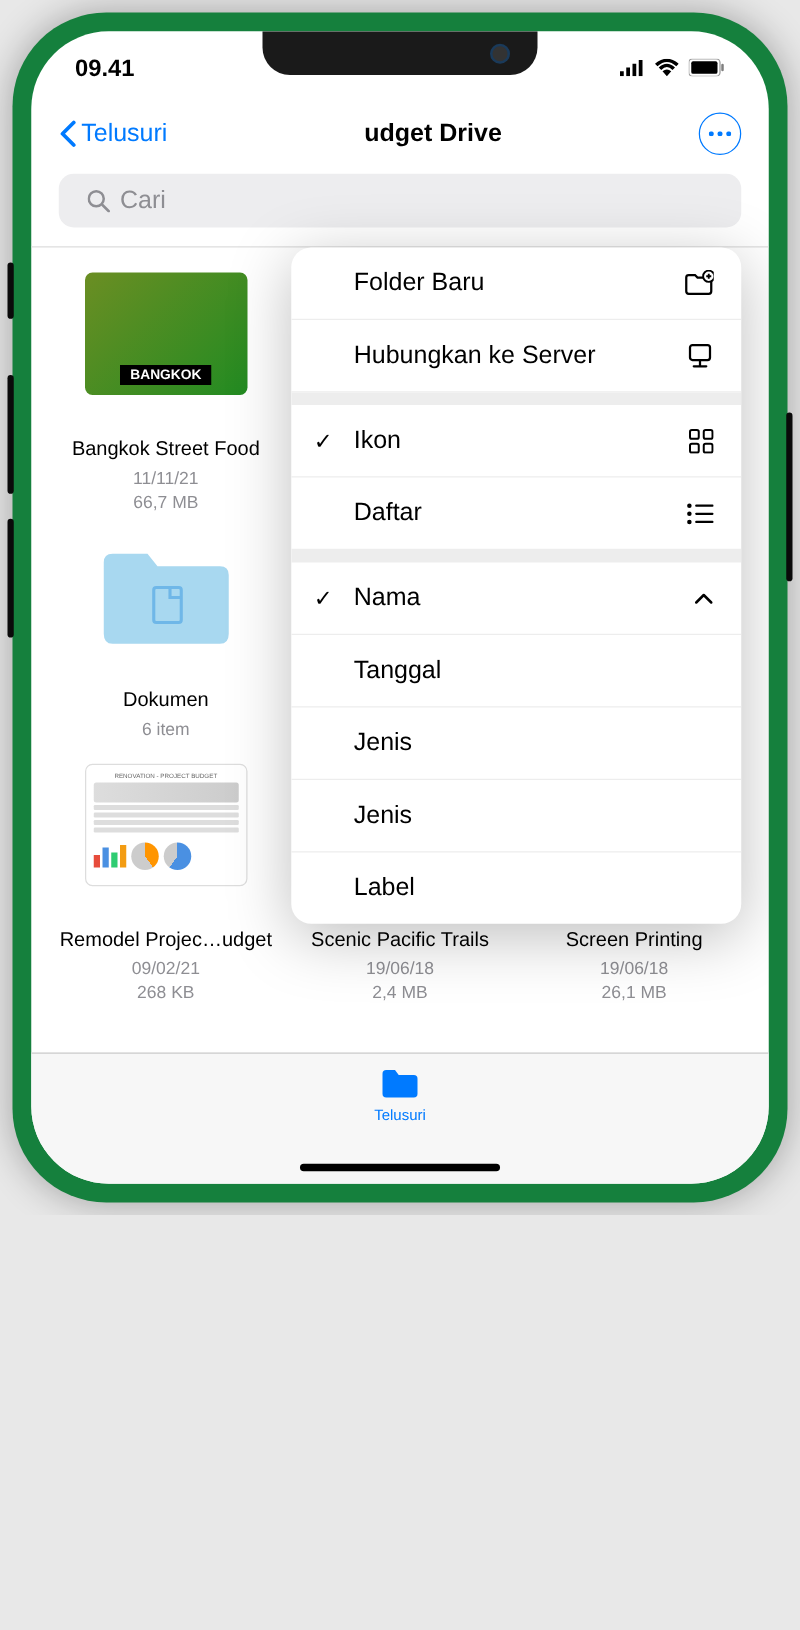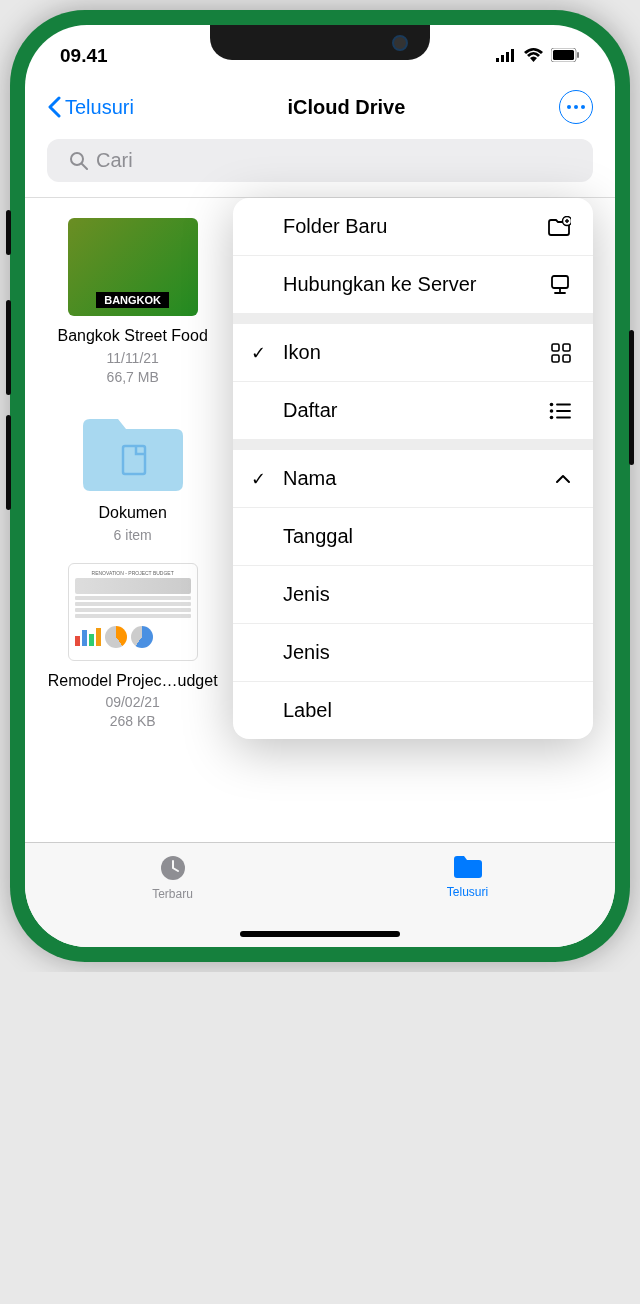--- a/index.html
+++ b/index.html
@@ -17,21 +17,21 @@
     .search-bar { margin: 0 22px 15px; background: #ededef; border-radius: 12px; padding: 10px 23px; display: flex; align-items: center; gap: 8px; color: #8e8e93; font-size: 20px; }
     .content { padding: 0 22px; position: relative; }
     .grid { display: grid; grid-template-columns: repeat(3, 1fr); gap: 20px 16px; padding: 20px 0; }
     .file-item { display: flex; flex-direction: column; align-items: center; text-align: center; }
     .file-thumb { width: 130px; height: 98px; border-radius: 6px; margin-bottom: 10px; background: linear-gradient(135deg,#8fbc8f,#2e8b57); position: relative; overflow: hidden; }
     .file-thumb.bangkok { background: linear-gradient(135deg,#6b8e23,#228b22); display:flex; align-items:flex-end; justify-content:center; }
     .file-thumb.bangkok::after { content:'BANGKOK'; background:#000; color:#fff; font-size:11px; font-weight:bold; padding:2px 8px; margin-bottom:8px; }
     .file-thumb.doc { background: #fff; border: 1px solid #ddd; padding:6px; }
     .file-thumb.scr { background: linear-gradient(135deg,#32cd32,#ff1493); display:flex; flex-direction:column; align-items:center; justify-content:center; }
     .folder-thumb { width: 130px; height: 98px; display:flex; align-items:center; justify-content:center; color:#6fb7e8; }
-    .file-name { font-size: 16px; color: #000; line-height: 1.3; }
+    .file-name { font-size: 16px; color: #000; line-height: 1.3; margin-top: 24px; }
     .file-meta { font-size: 14px; color: #8e8e93; margin-top: 3px; }
     .popup-menu { position: absolute; top: 0; right: 22px; width: 360px; background: #fff; border-radius: 16px; box-shadow: 0 10px 50px rgba(0,0,0,0.25); overflow: hidden; z-index: 50; }
     .menu-item { display: flex; justify-content: space-between; align-items: center; padding: 17px 22px; font-size: 20px; border-bottom: 1px solid #ededed; position: relative; }
     .menu-item:last-child { border-bottom: none; }
     .menu-item.checked::before { content: '✓'; position: absolute; left: 18px; font-size: 18px; }
     .menu-item.checked .menu-label { padding-left: 28px; text-align: center; }
     .menu-sep { height: 10px; background: #ededed; }
     .menu-label { padding-left: 28px; }
     .menu-item .menu-label.noindent { padding-left: 28px; }
     .tab-bar { position: absolute; bottom: 0; left: 0; right: 0; height: 105px; background: #f7f7f7; display: flex; border-top: 0.5px solid #ccc; }
@@ -82,21 +82,21 @@
       </div>
     </div>
 
     <div class="nav-bar">
       <div class="back-btn">
         <svg width="14" height="22" viewBox="0 0 14 22">
             <path d="M12 2 L3 11 L12 20" stroke="#007aff" stroke-width="3" fill="none" stroke-linecap="round" stroke-linejoin="round"></path>
           </svg>
         <span>Telusuri</span>
       </div>
-      <span class="nav-title">iCloud Drive</span>
+      <span class="nav-title">udget Drive</span>
       <div class="more-btn">
         <svg width="18" height="4" viewBox="0 0 18 4">
             <circle cx="2" cy="2" r="2" fill="#007aff"></circle>
             <circle cx="9" cy="2" r="2" fill="#007aff"></circle>
             <circle cx="16" cy="2" r="2" fill="#007aff"></circle>
           </svg>
       </div>
     </div>
 
     <div class="search-bar">
@@ -262,27 +262,20 @@
         <div class="menu-item">
           <span class="menu-label">Jenis</span>
         </div>
         <div class="menu-item">
           <span class="menu-label">Label</span>
         </div>
       </div>
     </div>
 
     <div class="tab-bar">
-      <div class="tab-item">
-        <svg width="30" height="30" viewBox="0 0 30 30">
-            <circle cx="15" cy="15" r="12" fill="#8e8e93"></circle>
-            <path d="M15 8 L15 15 L20 18" stroke="#f7f7f7" stroke-width="2" fill="none" stroke-linecap="round"></path>
-          </svg>
-        <span>Terbaru</span>
-      </div>
       <div class="tab-item active">
         <svg width="34" height="28" viewBox="0 0 34 28">
             <path d="M3 6 Q3 3 6 3 L13 3 L16 7 L28 7 Q31 7 31 10 L31 22 Q31 25 28 25 L6 25 Q3 25 3 22 Z" fill="#007aff"></path>
           </svg>
         <span>Telusuri</span>
       </div>
     </div>
 
     <div class="home-ind"></div>
 

